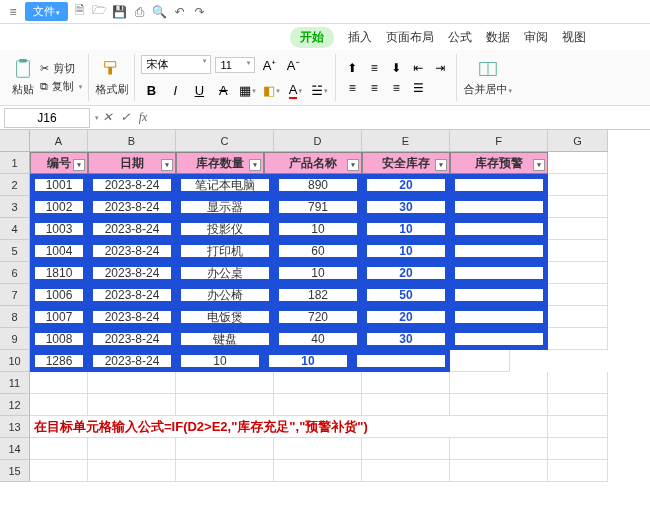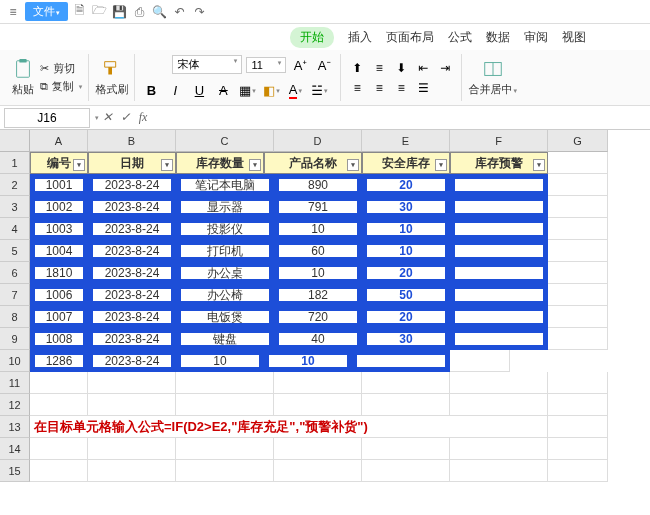--- a/index.html
+++ b/index.html
@@ -1,50 +1,50 @@
 <!DOCTYPE html>
 <html><head>
 <meta charset="utf-8">
 <style>
 * { margin: 0; padding: 0; box-sizing: border-box; }
 body { font-family: "Microsoft YaHei", sans-serif; font-size: 12px; background: #fff; width: 650px; height: 515px; overflow: hidden; }
 .topbar { background: #fff; border-bottom: 1px solid #ddd; padding: 2px 5px; display: flex; align-items: center; gap: 4px; height: 24px; }
 .topbar .file-tab { background: #409eff; color: #fff; padding: 2px 8px; border-radius: 2px; font-size: 11px; }
 .topbar .icon { width: 16px; height: 16px; display: flex; align-items: center; justify-content: center; color: #666; cursor: pointer; }
 .menubar { display: flex; align-items: center; gap: 14px; padding: 4px 10px 4px 290px; font-size: 12px; color: #333; height: 26px; }
-.menubar .active { background: #d4f4d4; color: #0a0; padding: 2px 10px; border-radius: 10px; }
+.menubar .active { background: #d4f4d4; color: #0a0; padding: 2px 10px; border-radius: 10px; font-weight: bold; }
 .ribbon { display: flex; align-items: center; padding: 4px 6px; border-bottom: 1px solid #ddd; height: 56px; background: #fafafa; }
 .ribbon-group { display: flex; flex-direction: column; align-items: center; padding: 0 6px; border-right: 1px solid #ddd; height: 100%; justify-content: center; gap: 2px; }
 .ribbon-group:last-child { border-right: none; }
 .large-btn { display: flex; flex-direction: column; align-items: center; gap: 2px; cursor: pointer; font-size: 11px; color: #333; }
 .large-icon { width: 22px; height: 22px; }
 .small-btns { display: flex; flex-direction: column; gap: 3px; }
 .small-btn { display: flex; align-items: center; gap: 4px; font-size: 11px; cursor: pointer; color: #333; }
-.font-row { display: flex; align-items: center; gap: 4px; margin-left: 31px; }
+.font-row { display: flex; align-items: center; gap: 4px; }
 .font-select { border: 1px solid #ccc; padding: 1px 4px; font-size: 11px; min-width: 70px; background: #fff; }
 .size-select { border: 1px solid #ccc; padding: 1px 4px; font-size: 11px; width: 40px; background: #fff; }
 .fmt-row { display: flex; align-items: center; gap: 4px; margin-top: 4px; }
 .fmt-btn { width: 20px; height: 20px; display: flex; align-items: center; justify-content: center; cursor: pointer; border: 1px solid transparent; font-size: 13px; }
 .align-group { display: flex; flex-direction: column; gap: 2px; }
 .align-row { display: flex; gap: 2px; }
 .align-btn { width: 20px; height: 18px; display: flex; align-items: center; justify-content: center; cursor: pointer; }
 .cell-ref-bar { display: flex; align-items: center; border-bottom: 1px solid #ccc; height: 24px; background: #fff; }
 .cell-ref { border: 1px solid #ccc; width: 86px; padding: 2px 6px; margin: 0 4px; font-size: 12px; text-align: center; background: #fff; }
 .fx-btn { padding: 0 4px; color: #666; cursor: pointer; font-style: italic; font-family: serif; }
 .formula-input { flex: 1; border: none; padding: 2px 6px; font-size: 12px; outline: none; }
 .sheet { display: flex; }
 .row-headers { display: flex; flex-direction: column; }
 .corner { width: 30px; height: 22px; background: #e8e8e8; border-right: 1px solid #bbb; border-bottom: 1px solid #bbb; }
 .row-head { width: 30px; height: 22px; background: #e8e8e8; border-right: 1px solid #bbb; border-bottom: 1px solid #ccc; display: flex; align-items: center; justify-content: center; font-size: 11px; color: #333; }
 .grid { flex: 1; }
 .col-headers { display: flex; }
 .col-head { height: 22px; background: #e8e8e8; border-right: 1px solid #ccc; border-bottom: 1px solid #bbb; display: flex; align-items: center; justify-content: center; font-size: 11px; color: #333; position: relative; }
 .data-row { display: flex; }
 .cell { height: 22px; border-right: 1px solid #ddd; border-bottom: 1px solid #ddd; display: flex; align-items: center; justify-content: center; font-size: 12px; color: #333; overflow: hidden; white-space: nowrap; }
-.header-cell { font-weight: bold; background: #fef9c3; border: 1px solid #888; position: relative; }
+.header-cell { font-weight: bold; background: #f9a8d4; border: 1px solid #888; position: relative; }
 .header-cell .filter-arrow { position: absolute; right: 2px; bottom: 2px; width: 12px; height: 12px; border: 1px solid #999; background: #fff; display: flex; align-items: center; justify-content: center; font-size: 7px; color: #555; }
 .data-cell { border: 5px solid #1d4ed8; }
 .red-bold { color: #1d4ed8; font-weight: bold; }
 .merged-note { color: #c00; font-weight: bold; font-size: 13px; justify-content: flex-start; padding-left: 4px; height: 22px; border-right: 1px solid #ddd; border-bottom: 1px solid #ddd; display: flex; align-items: center; }
 .w-a { width: 58px; } .w-b { width: 88px; } .w-c { width: 98px; } .w-d { width: 88px; } .w-e { width: 88px; } .w-f { width: 98px; } .w-g { width: 60px; }
 .dd { font-size: 7px; color: #888; margin-left: 1px; }
 </style>
 </head>
 <body>
 

